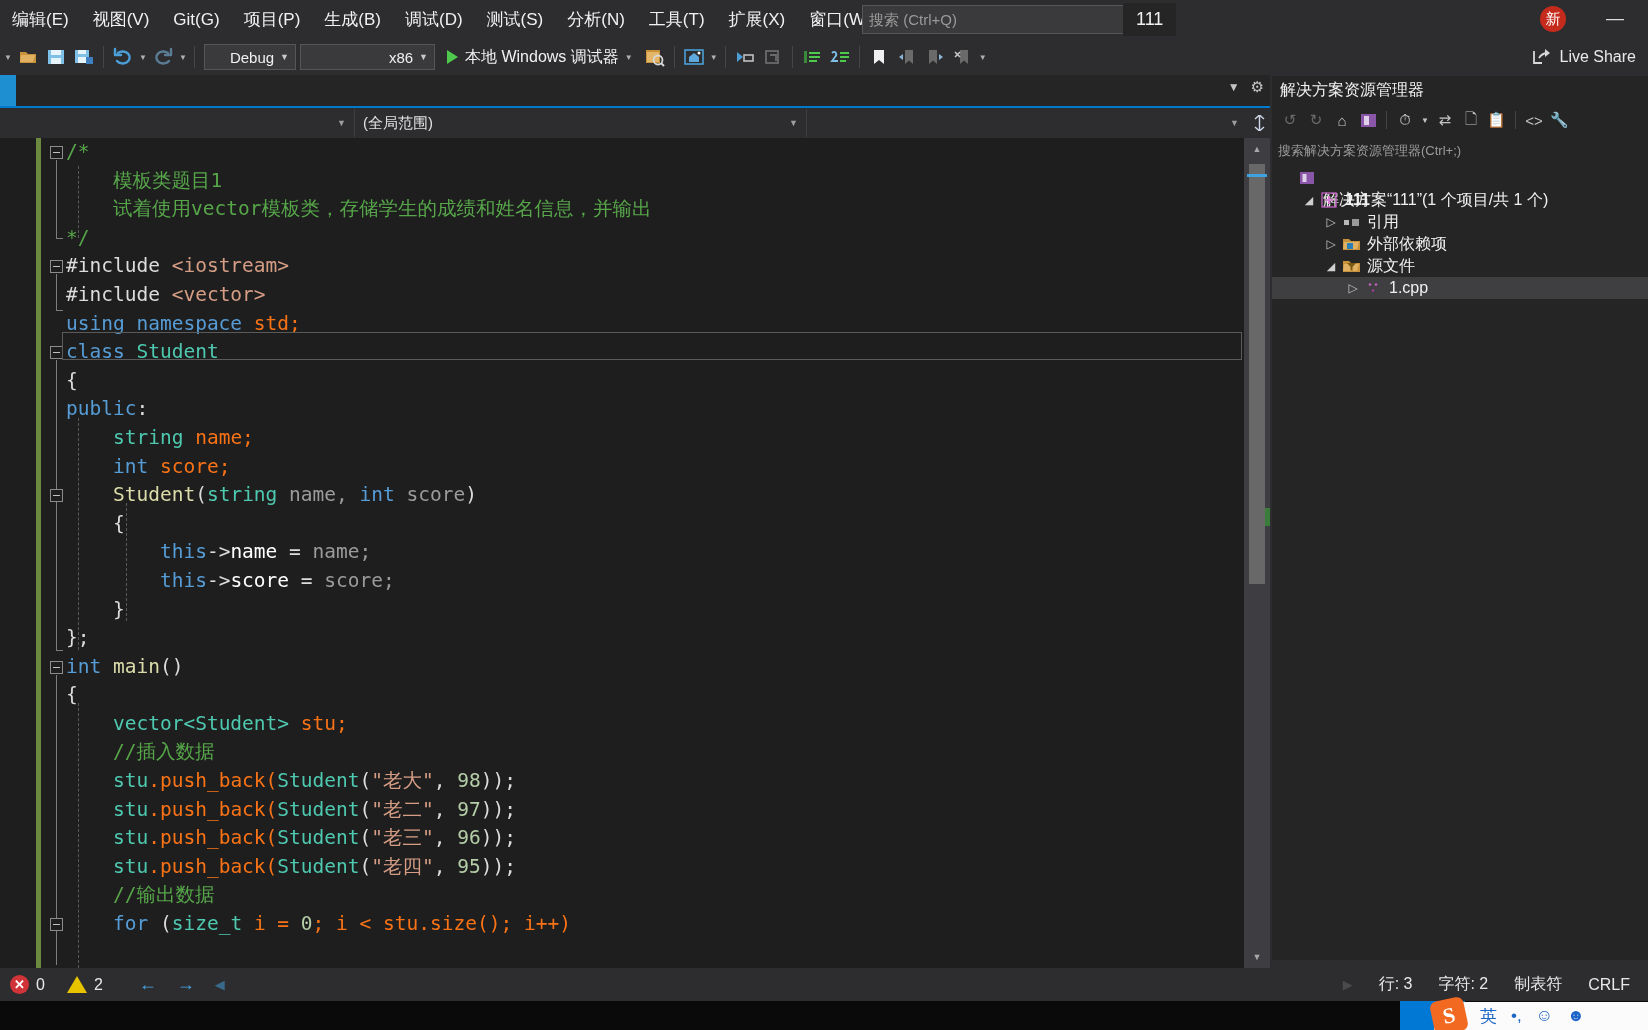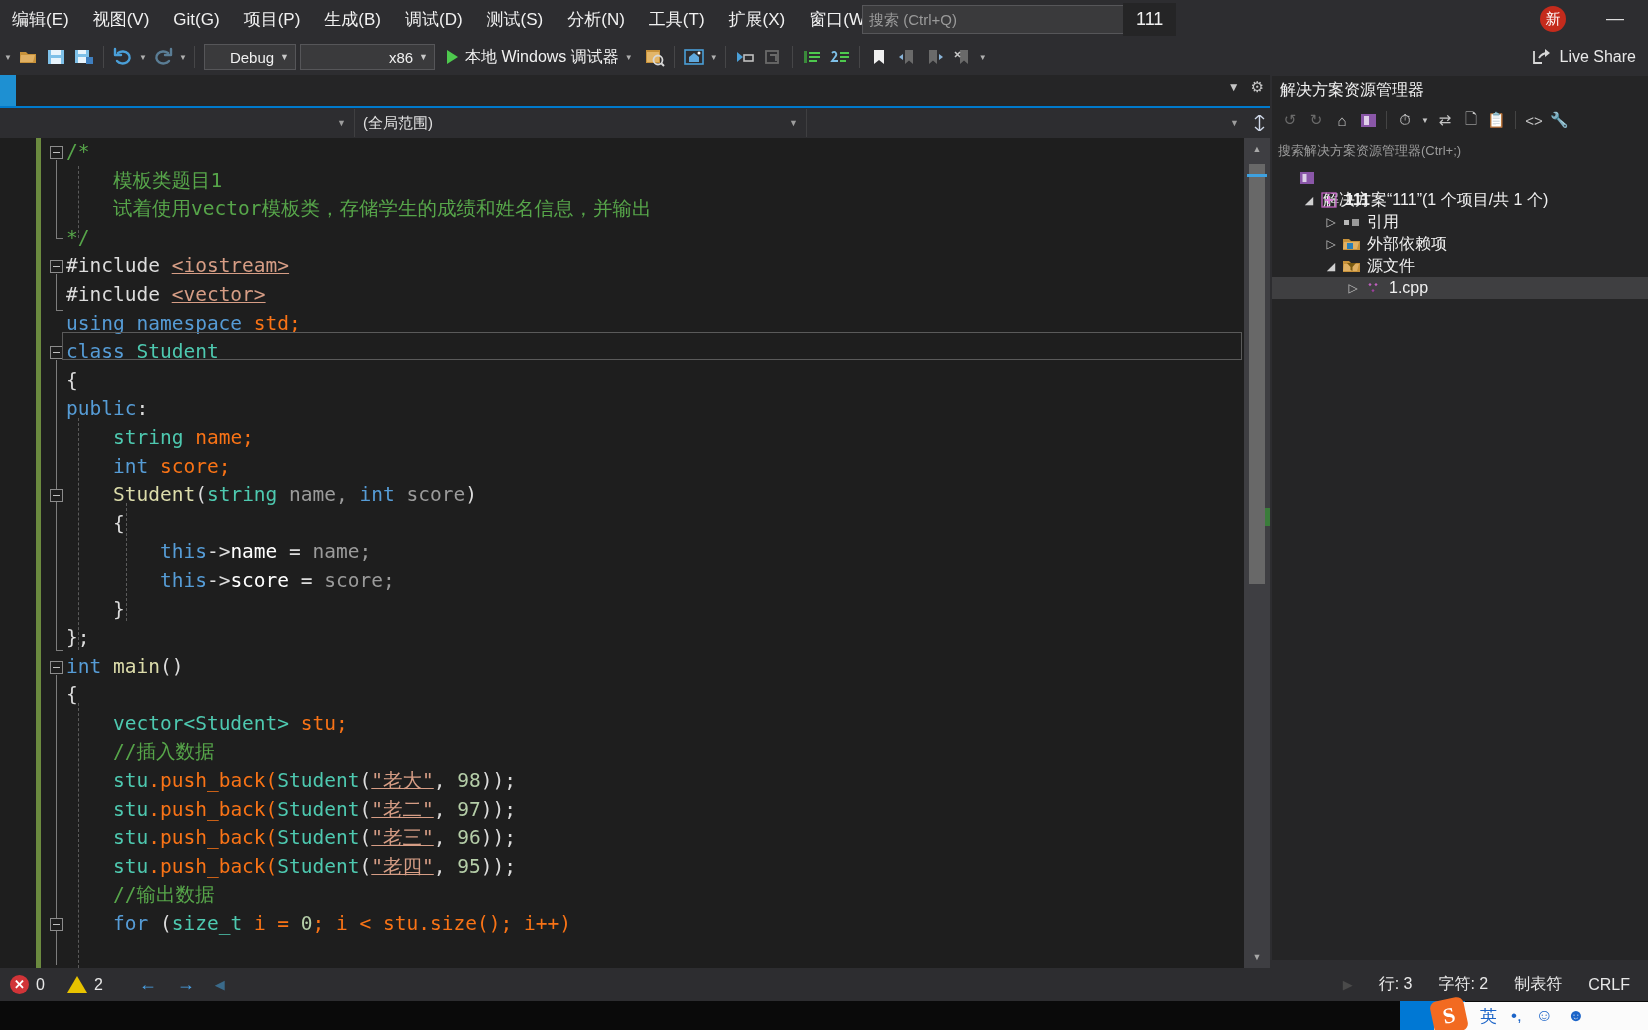--- a/index.html
+++ b/index.html
@@ -131,21 +131,21 @@
   .ln { height: 28.6px; position: relative; }
   .hl-line {
     position: absolute; left: 62px; top: 194px; width: 1180px; height: 28px;
     border: 1px solid #5a5a5a; pointer-events: none;
   }
   
   .c-comment { color: #57a64a; }
   .c-kw      { color: #569cd6; }
   .c-type    { color: #4ec9b0; }
   .c-fn      { color: #dcdcaa; }
-  .c-str     { color: #d69d85; text-decoration: underline; }
+  .c-str     { color: #d69d85; }
   .c-num     { color: #b5cea8; }
   .c-pre     { color: #dcdcdc; }
   .c-plain   { color: #f97316; }
   .c-param   { color: #9b9b9b; }
   .c-field   { color: #ffffff; }
   .c-punc    { color: #dcdcdc; }
 
   
   .ob {
     position: absolute; left: 2px; width: 13px; height: 13px;

